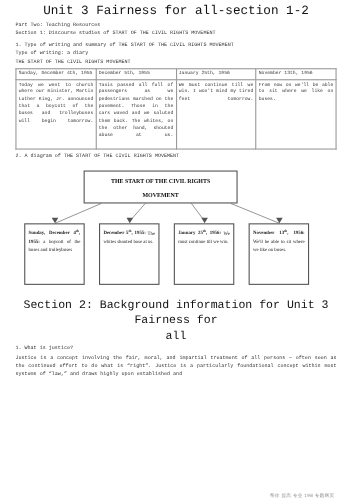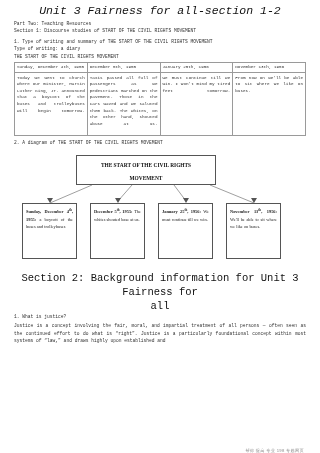--- a/index.html
+++ b/index.html
@@ -17,21 +17,21 @@
     position:absolute;left:50%;top:3px;transform:translateX(-50%);
     font-family:"Liberation Serif", serif;
     font-weight:bold;font-size:9.5px;color:#1a8f1a;letter-spacing:0.2px;
     white-space:nowrap;
   }
   .banner-rule{position:absolute;left:0;right:0;bottom:0;border-bottom:1px solid #8a8a8a;}
 
   
   .doc-title{
     text-align:center;font-size:11.5px;font-family:"Liberation Mono", monospace;
-    margin:4px 0 3px 0;letter-spacing:0px;color:#111;font-style:italic;
+    margin:4px 0 3px 0;letter-spacing:0px;color:#111;
   }
   .line{font-size:4.6px;line-height:7.4px;color:#333;font-family:"Liberation Mono", monospace;}
   .line.sp{margin-top:3px;}
 
   
   table.diary{
     width:100%;border-collapse:collapse;margin-top:1.5px;table-layout:fixed;
   }
   table.diary td{
     border:0.6px solid #9a9a9a;vertical-align:top;padding:1.5px 2px;

